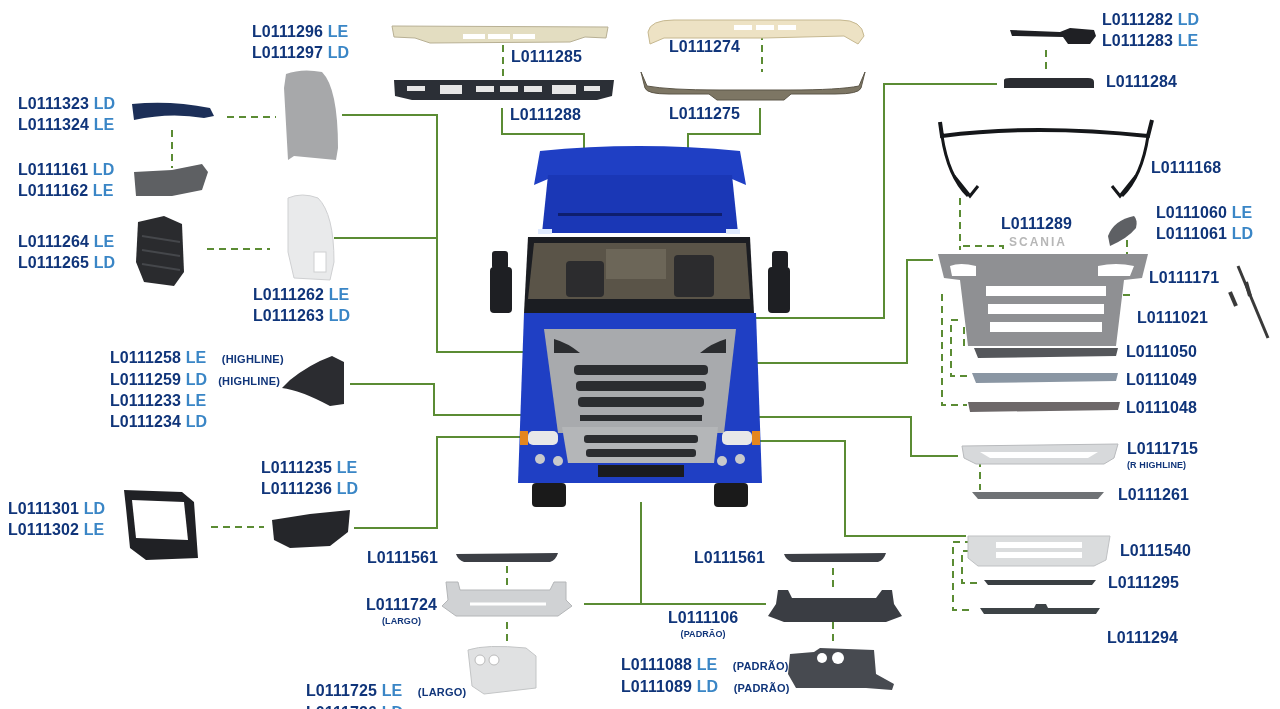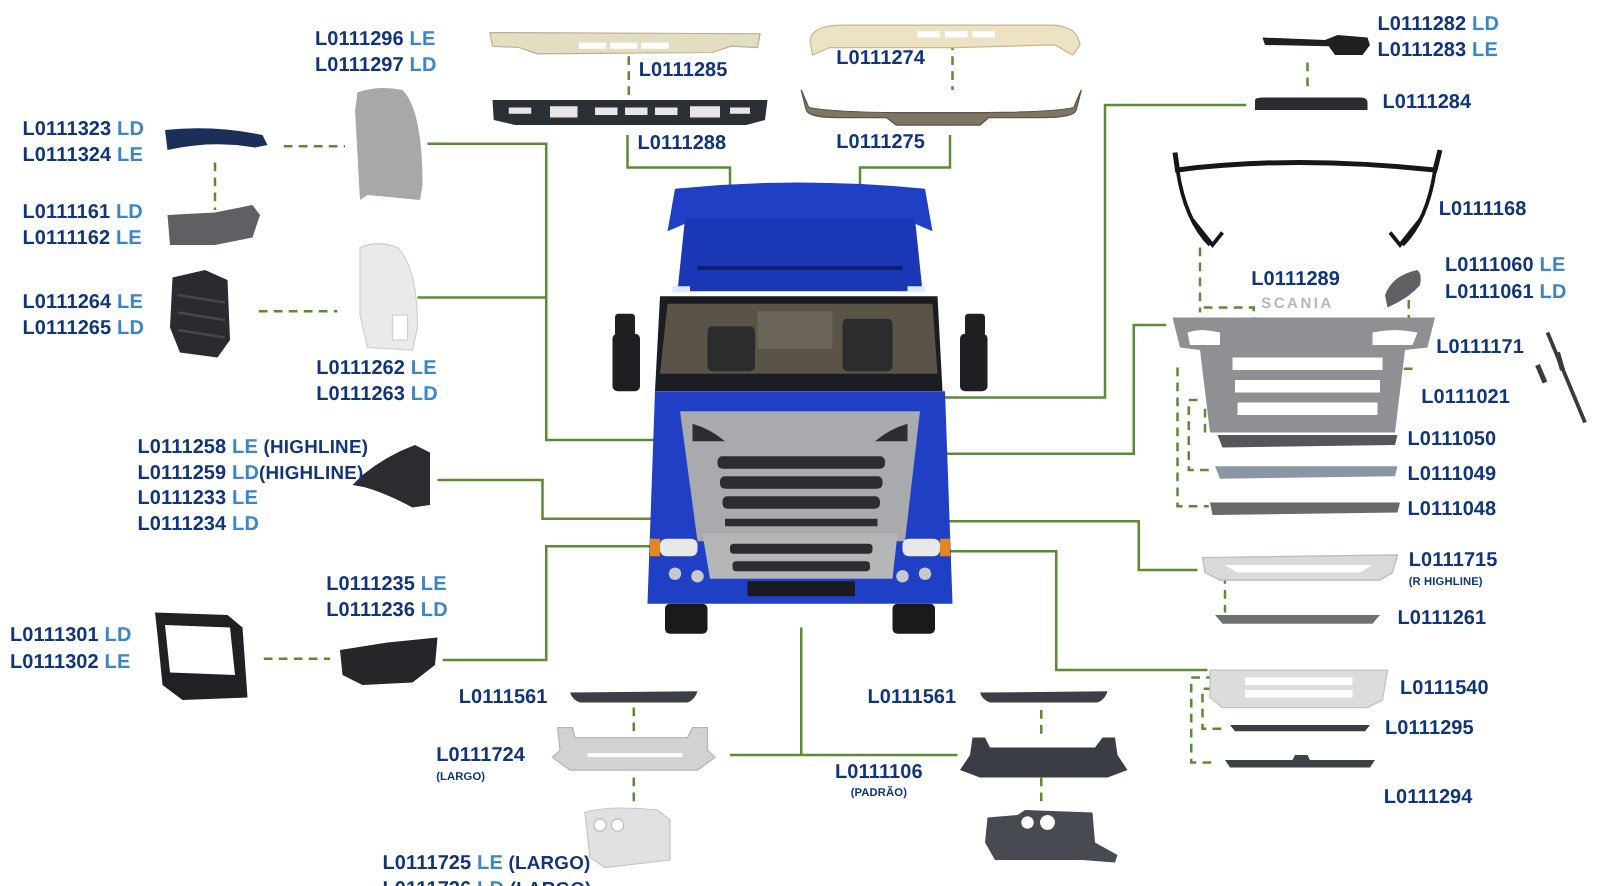--- a/index.html
+++ b/index.html
@@ -3,21 +3,21 @@
   <meta charset="utf-8">
   <style>
     html, body { margin: 0; padding: 0; background: #ffffff; }
     body { width: 1280px; height: 709px; position: relative; overflow: hidden;
            font-family: "Liberation Sans", sans-serif; }
     .canvas { position: absolute; left: 0; top: 0; width: 1280px; height: 709px; }
     svg.lines { position: absolute; left: 0; top: 0; width: 1280px; height: 709px; }
     .lbl { position: absolute; font-weight: bold; font-size: 16px; line-height: 20.5px;
            color: #10357a; white-space: nowrap; letter-spacing: 0.1px; }
     .lbl .side { color: #3a86c6; }
-    .lbl .note { font-size: 15px; font-weight: bold; color: #10357a; letter-spacing: 0.2px; }
+    .lbl .note { font-size: 11px; font-weight: bold; color: #10357a; letter-spacing: 0.2px; margin-left: 11px; }
     .lbl .row { display: block; }
     .sub { display: block; font-size: 9px; line-height: 11px; font-weight: bold; }
     .part { position: absolute; }
     .truck { position: absolute; left: 488px; top: 143px; width: 304px; height: 366px; }
   </style>
 </head>
 <body>
 
 <div class="canvas">
 
@@ -367,30 +367,34 @@
   <div class="lbl" style="left:1108px;top:573px">
     <span>L0111295</span>
   </div>
   <div class="lbl" style="left:1107px;top:628px">
     <span>L0111294</span>
   </div>
 
   <div class="lbl" style="left:367px;top:548px">
     <span>L0111561</span>
   </div>
-  <div class="lbl" style="left:349px;top:595px;">
+  <div class="lbl" style="left:366px;top:595px;text-align:center">
     <span class="row">L0111724</span>
     <span class="sub">(LARGO)</span>
   </div>
   <div class="lbl" style="left:306px;top:681px">
     <span class="row"><span>L0111725</span> <span class="side">LE</span> <span class="note">(LARGO)</span></span>
     <span class="row"><span>L0111726</span> <span class="side">LD</span> <span class="note">(LARGO)</span></span>
   </div>
 
   <div class="lbl" style="left:694px;top:548px">
     <span>L0111561</span>
   </div>
   <div class="lbl" style="left:668px;top:608px;text-align:center">
     <span class="row">L0111106</span>
     <span class="sub">(PADRÃO)</span>
   </div>
+  <div class="lbl" style="left:621px;top:655px">
+    <span class="row"><span>L0111088</span> <span class="side">LE</span> <span class="note">(PADRÃO)</span></span>
+    <span class="row"><span>L0111089</span> <span class="side">LD</span> <span class="note">(PADRÃO)</span></span>
+  </div>
 
 </div>
 
 </body></html>

